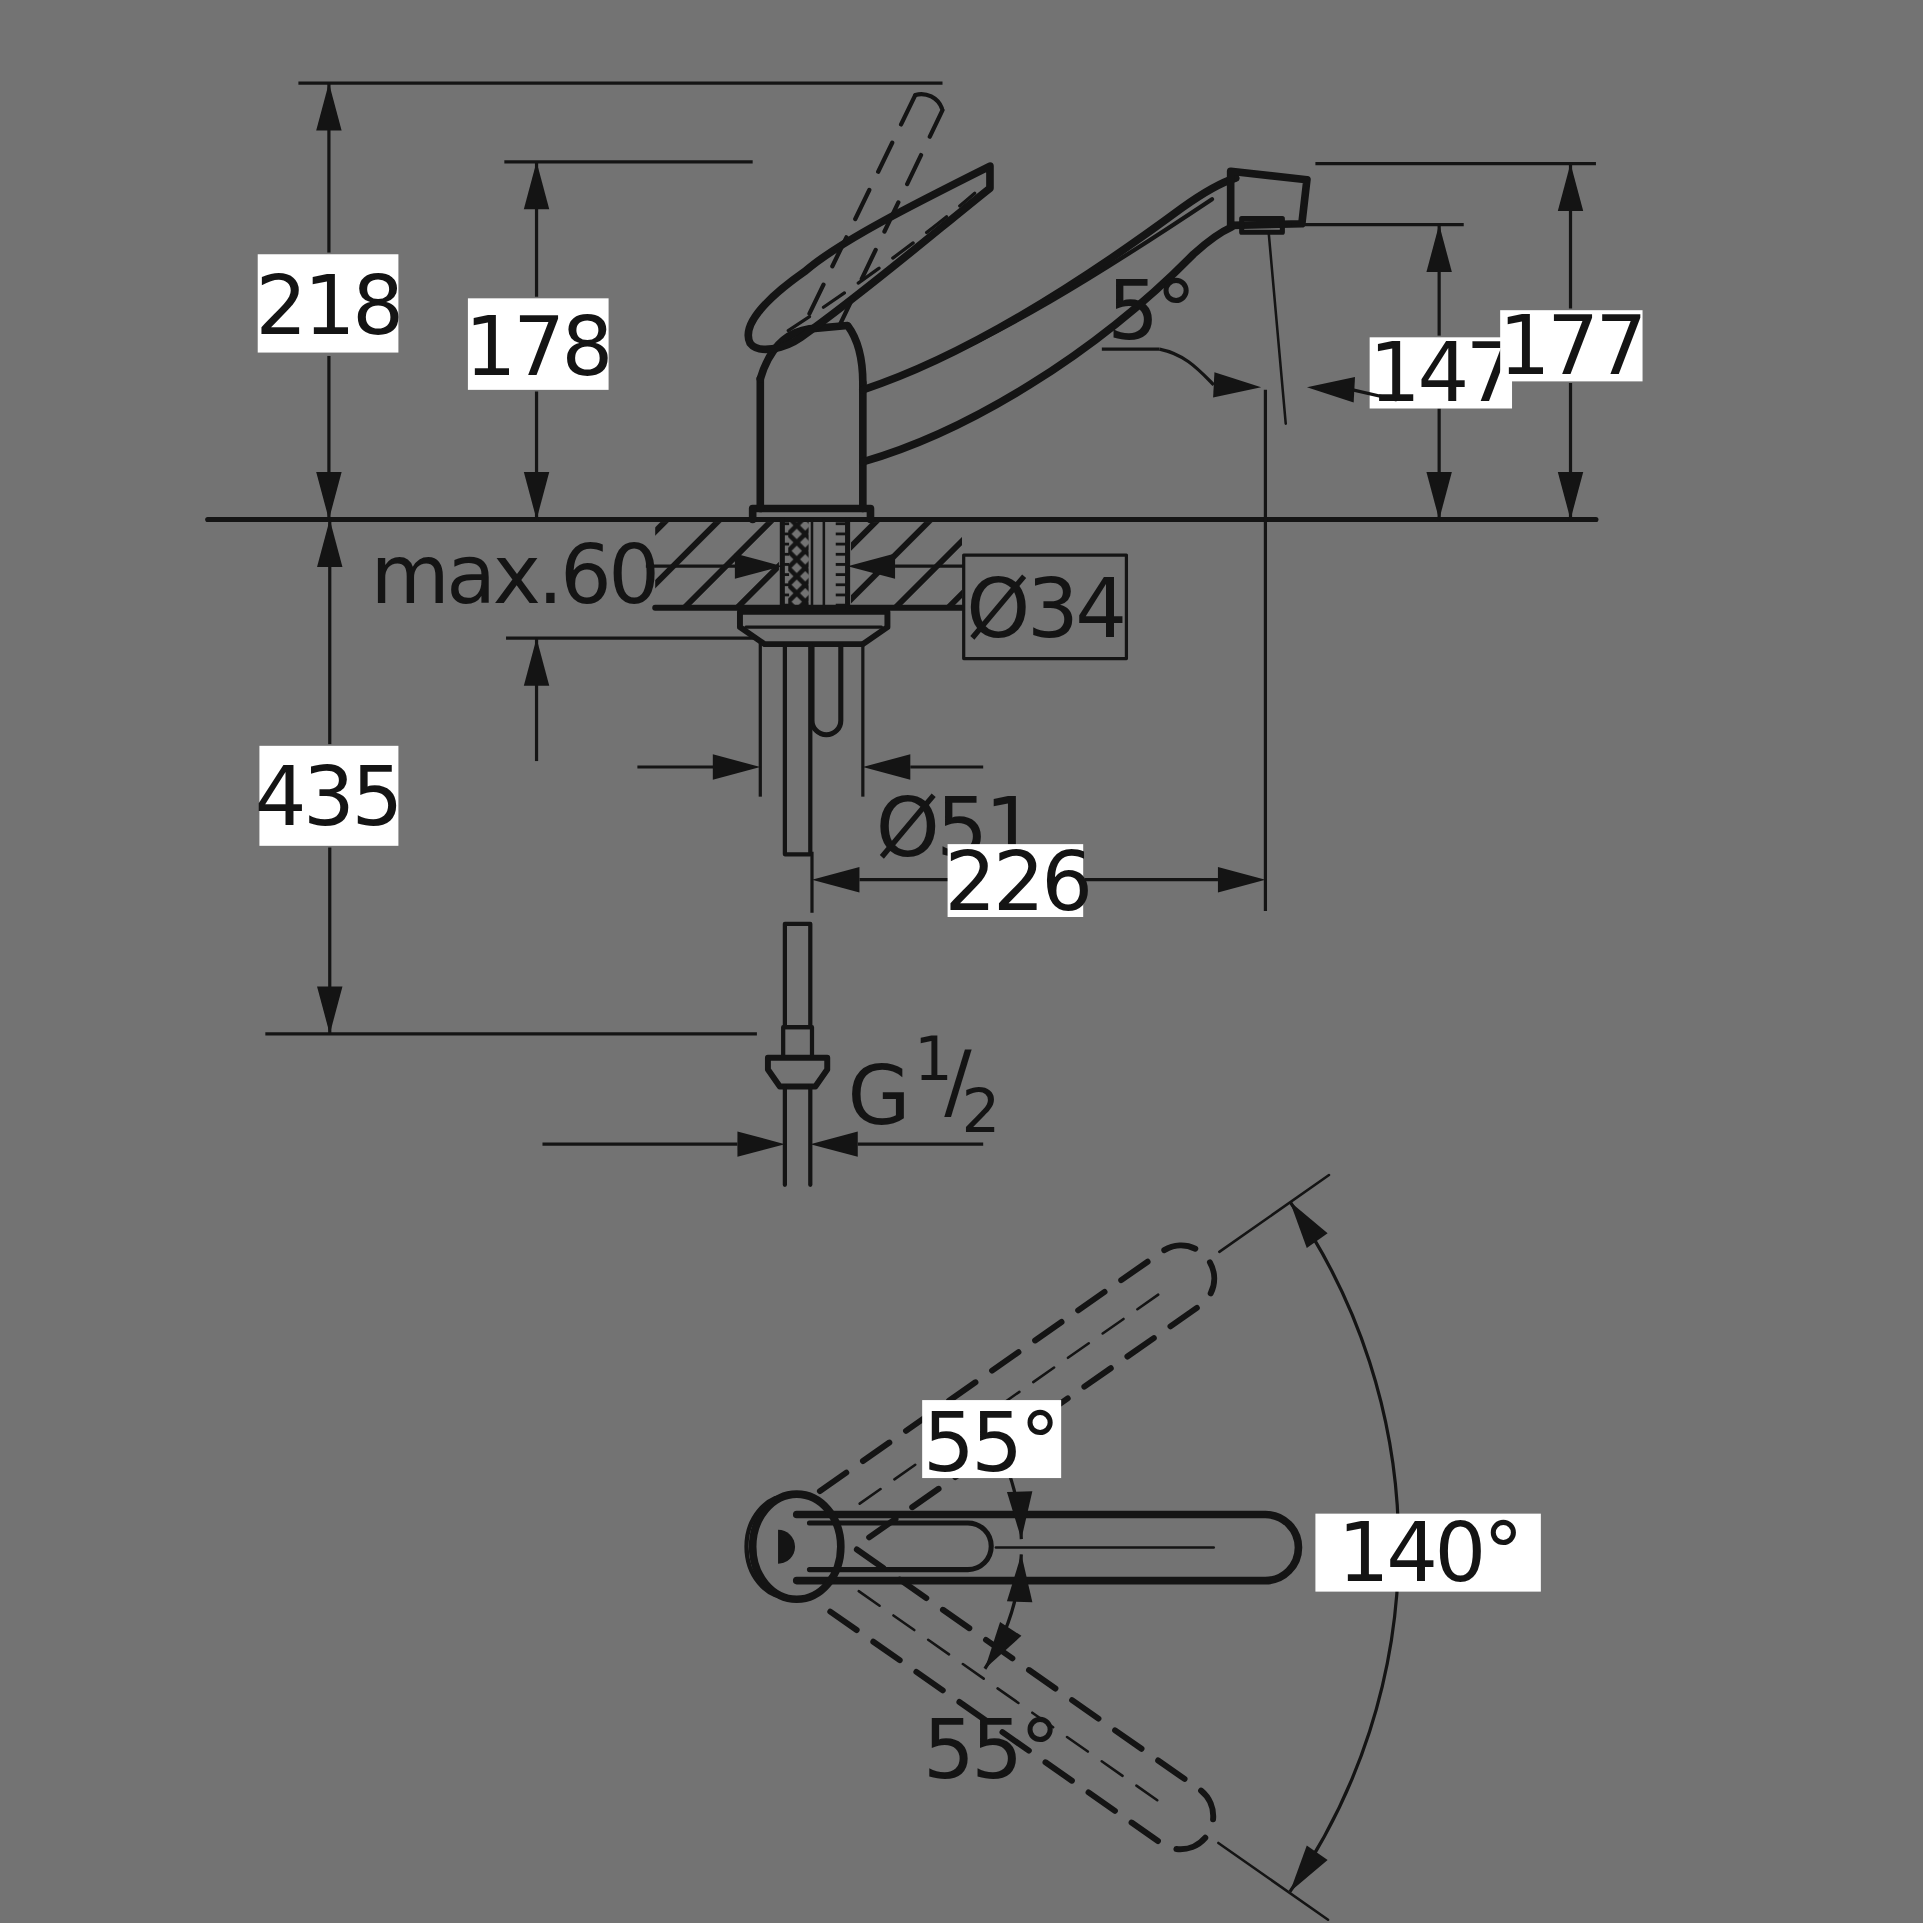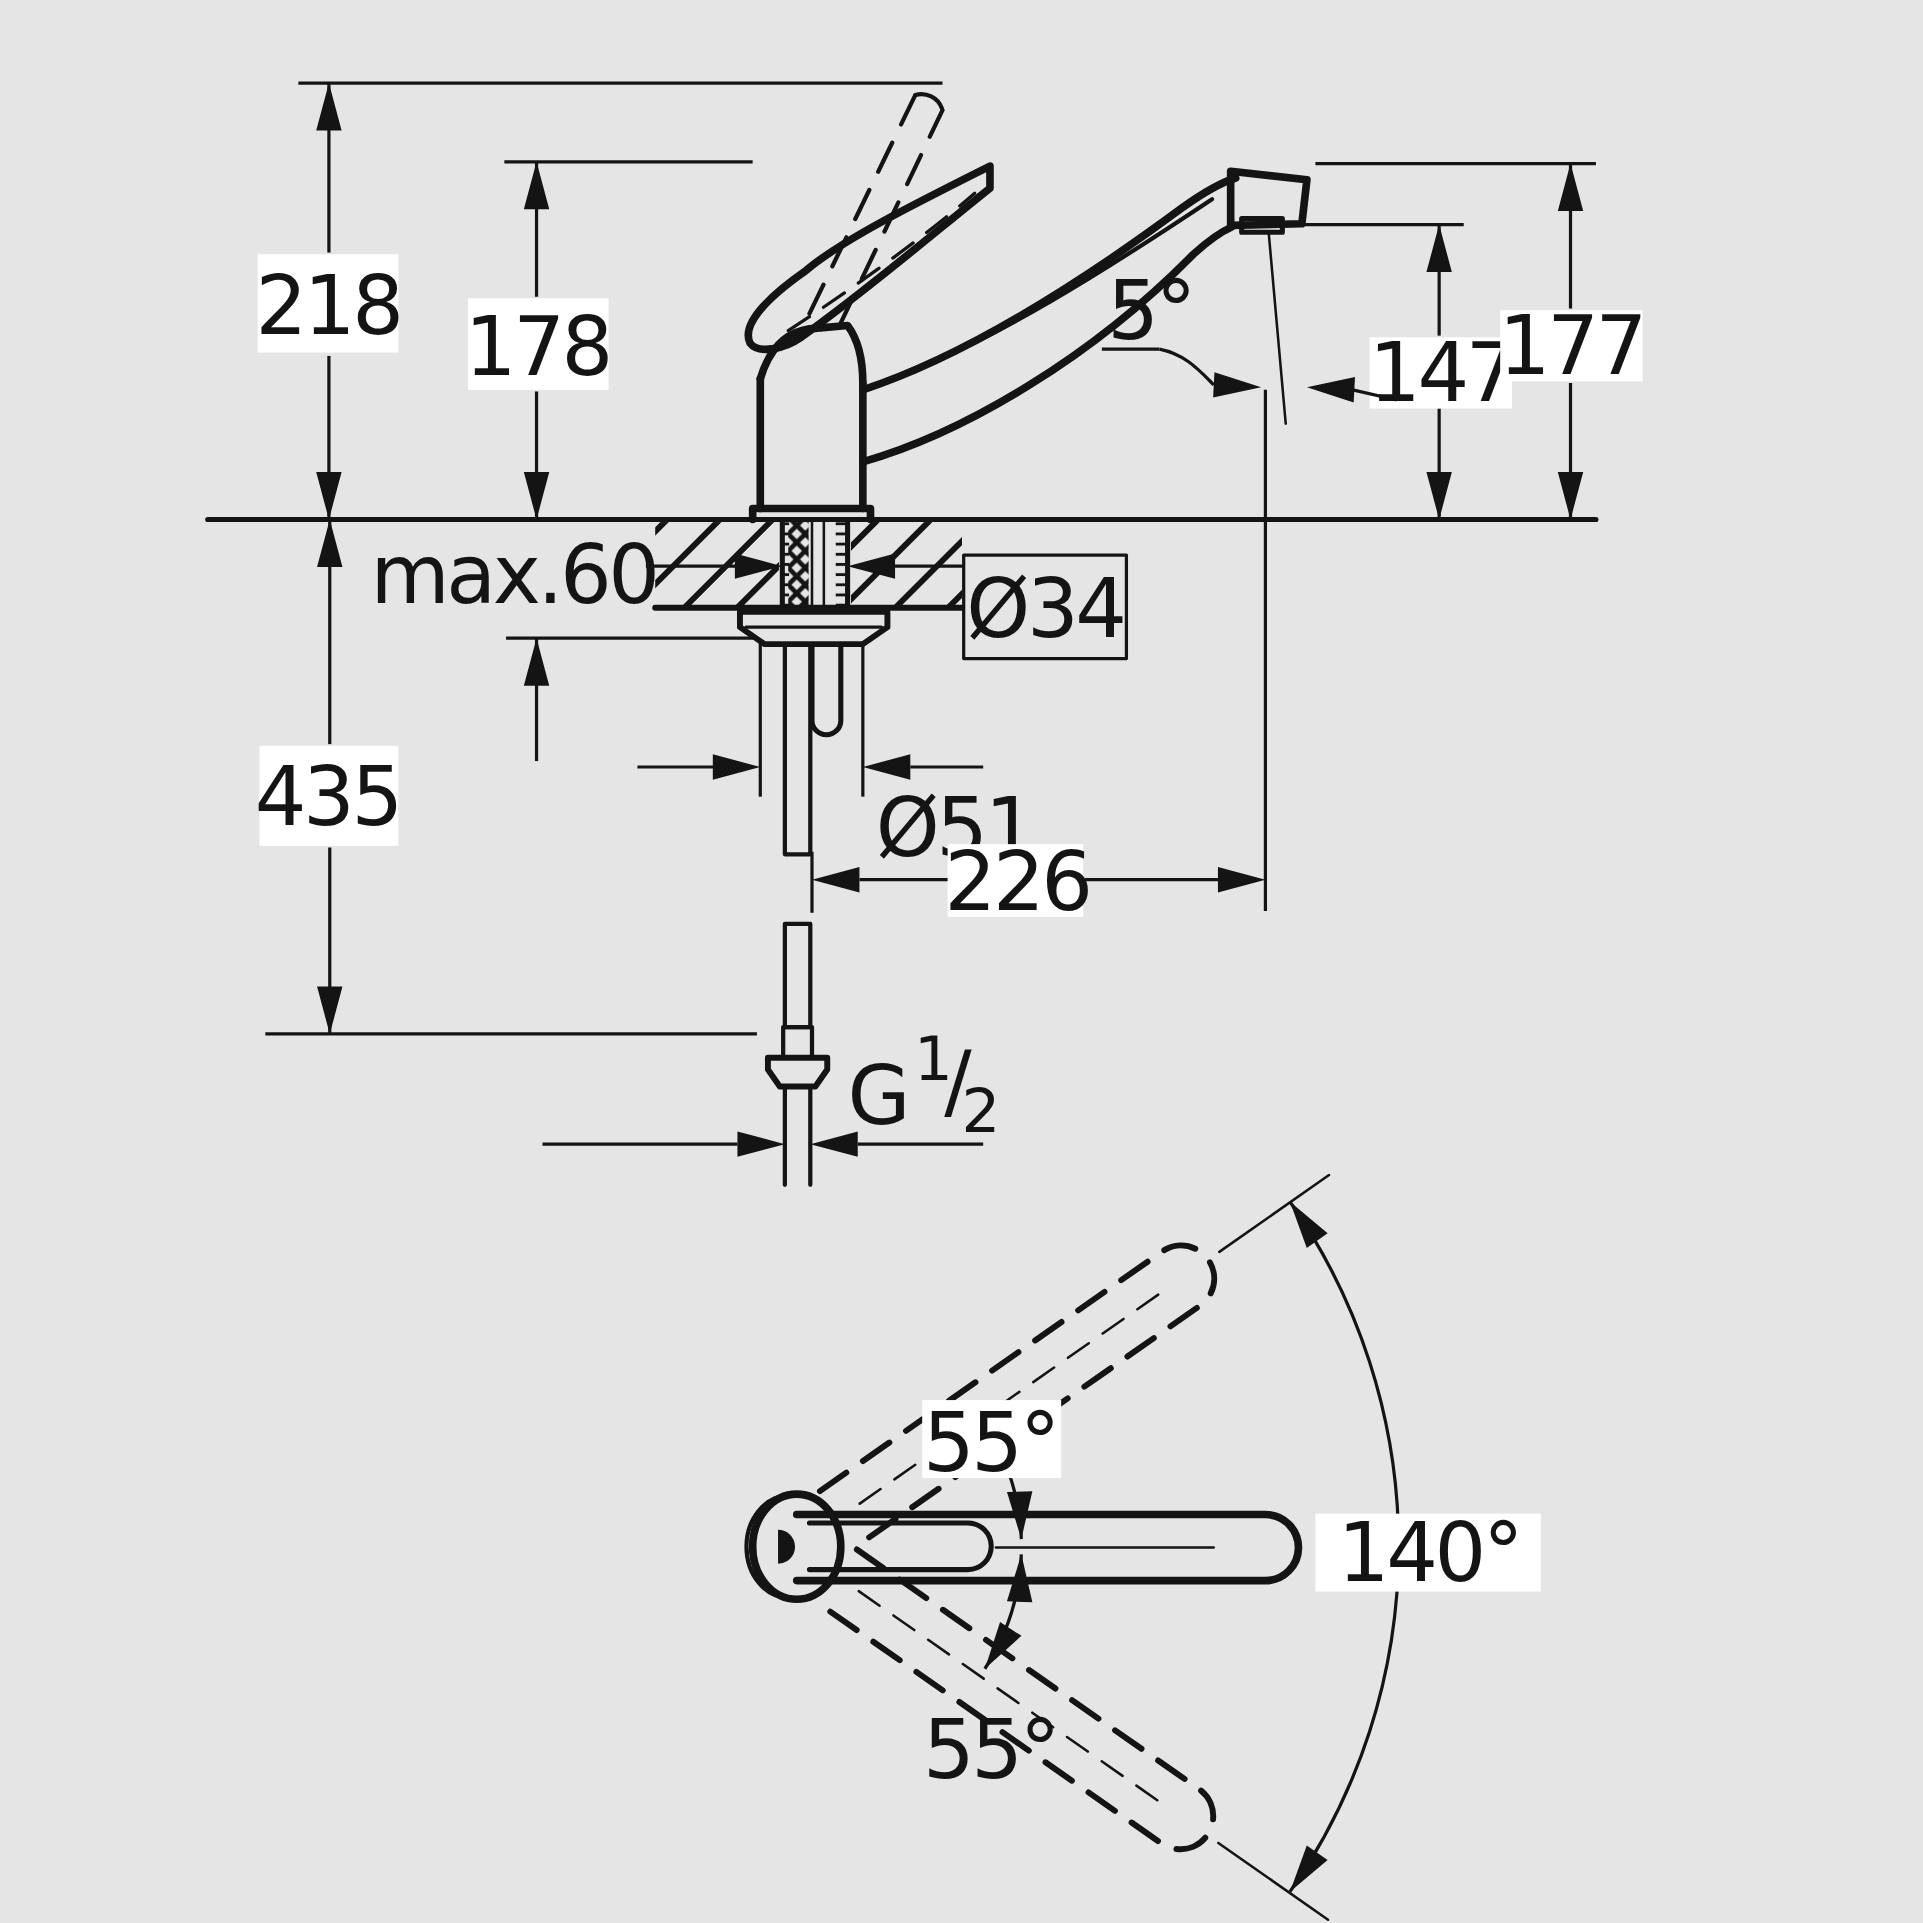--- a/index.html
+++ b/index.html
@@ -1,16 +1,16 @@
 <!DOCTYPE html>
 <html style="font-size:13.6px"><head>
 <meta charset="utf-8">
 <style>
   html,body{margin:0;padding:0;background:#ffffff;}
-  .stage{width:1924px;height:1923px;position:relative;background:#e5e5e5;}
+  .stage{width:1924px;height:1923px;position:relative;background:#737373;}
   svg{display:block;}
   .ln{stroke:#141414;fill:none;stroke-linecap:round;stroke-linejoin:round;}
   .w9{stroke-width:9;}
   .w7{stroke-width:7;}
   .w6{stroke-width:6;}
   .w5{stroke-width:5;}
   .w4{stroke-width:3.8;}
   .w3{stroke-width:3;}
   .dim{stroke:#141414;stroke-width:3.8;fill:none;stroke-linecap:butt;}
   .arrow{fill:#141414;stroke:none;}

